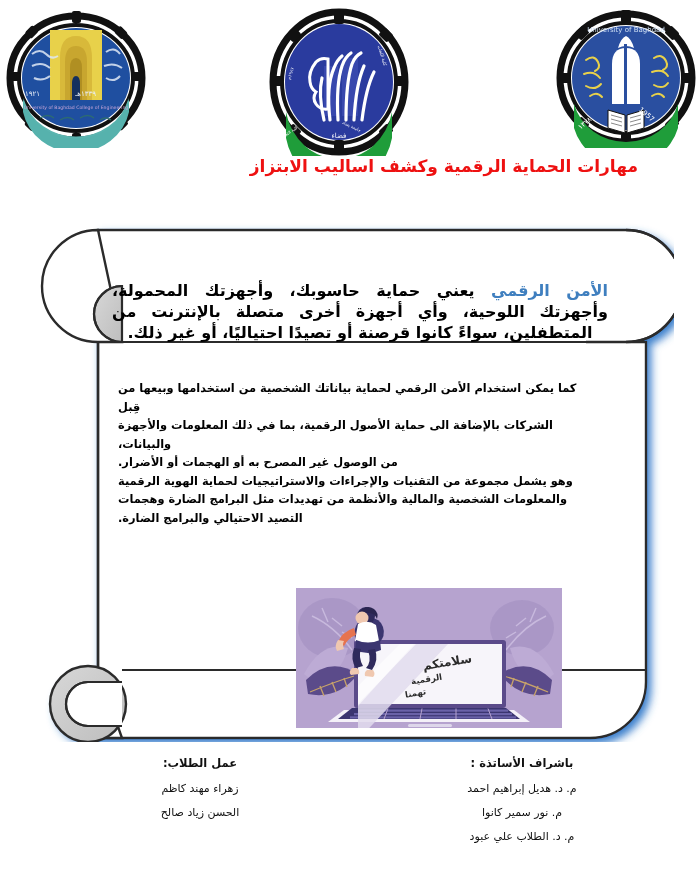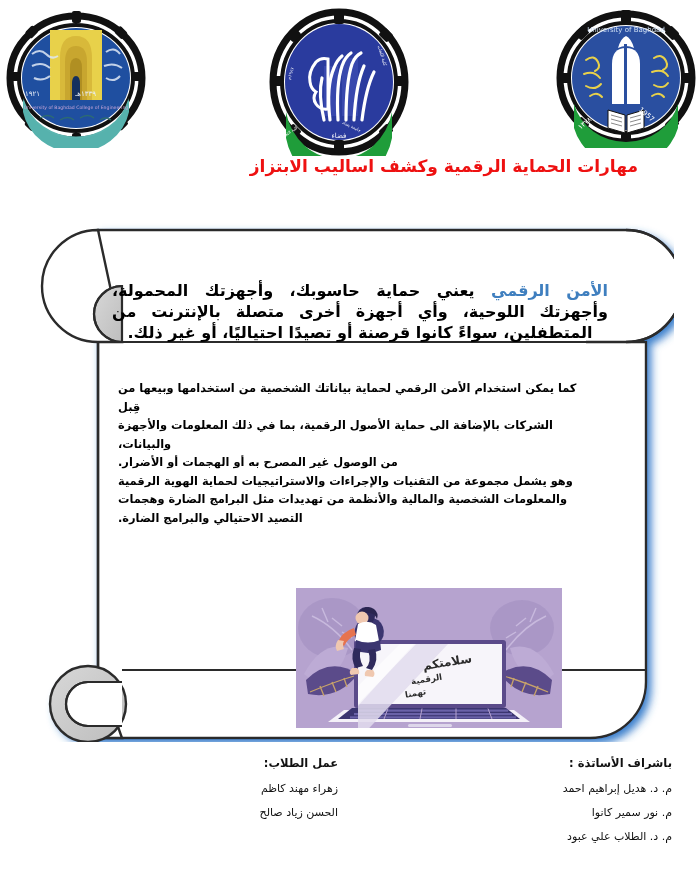--- a/index.html
+++ b/index.html
@@ -112,21 +112,21 @@
     position: absolute;
     left: 0;
     top: 756px;
     width: 696px;
     height: 122px;
   }
   .credit-col {
     position: absolute;
     top: 0;
     direction: rtl;
-    text-align: right;
+    text-align: center;
     font-family: "DejaVu Sans", "Liberation Sans", sans-serif;
     color: #111111;
   }
   .credit-left  { left: 62px;  width: 276px; }
   .credit-right { left: 372px; width: 300px; }
 
   .credit-head {
     font-weight: bold;
     font-size: 11.5px;
     margin-bottom: 12px;

